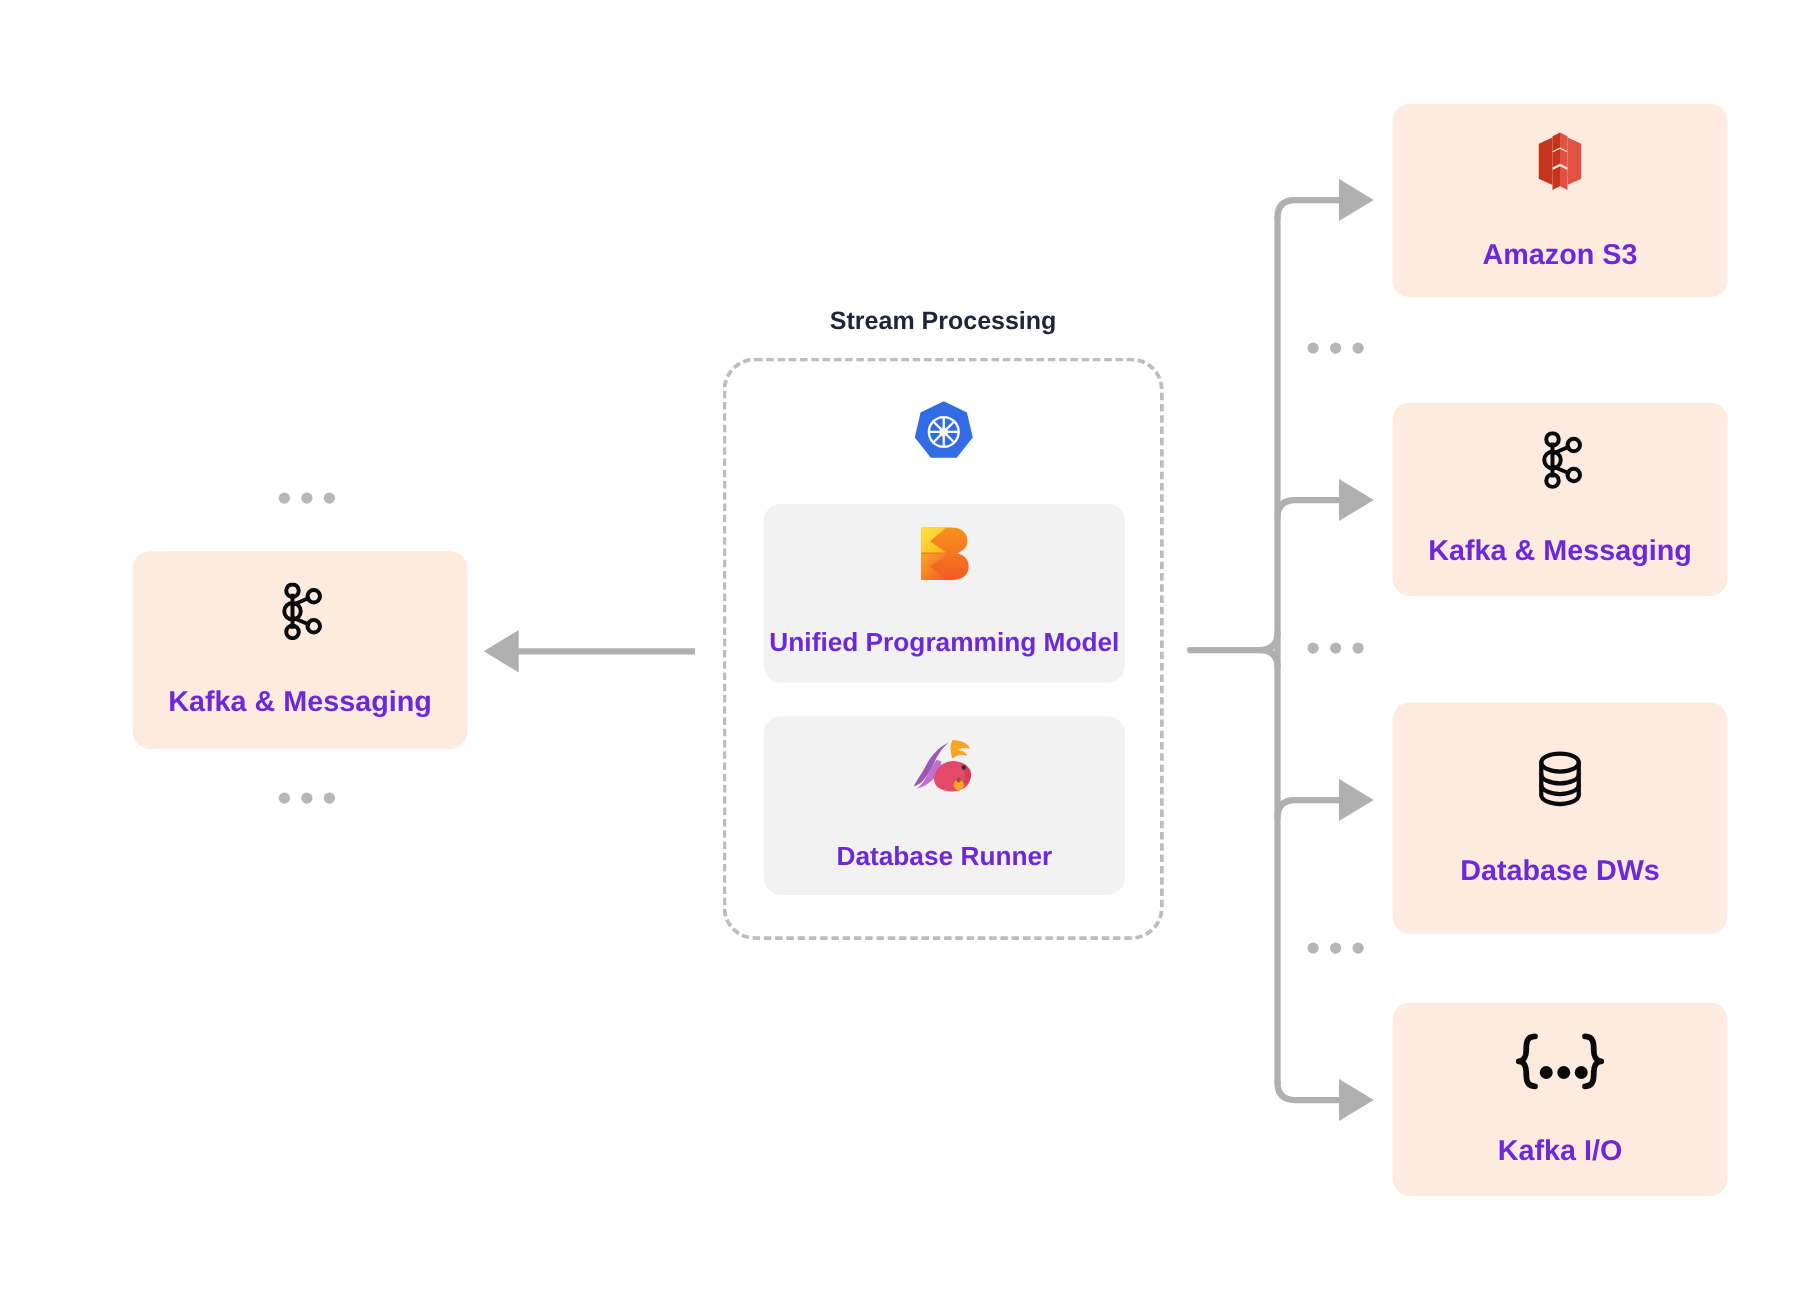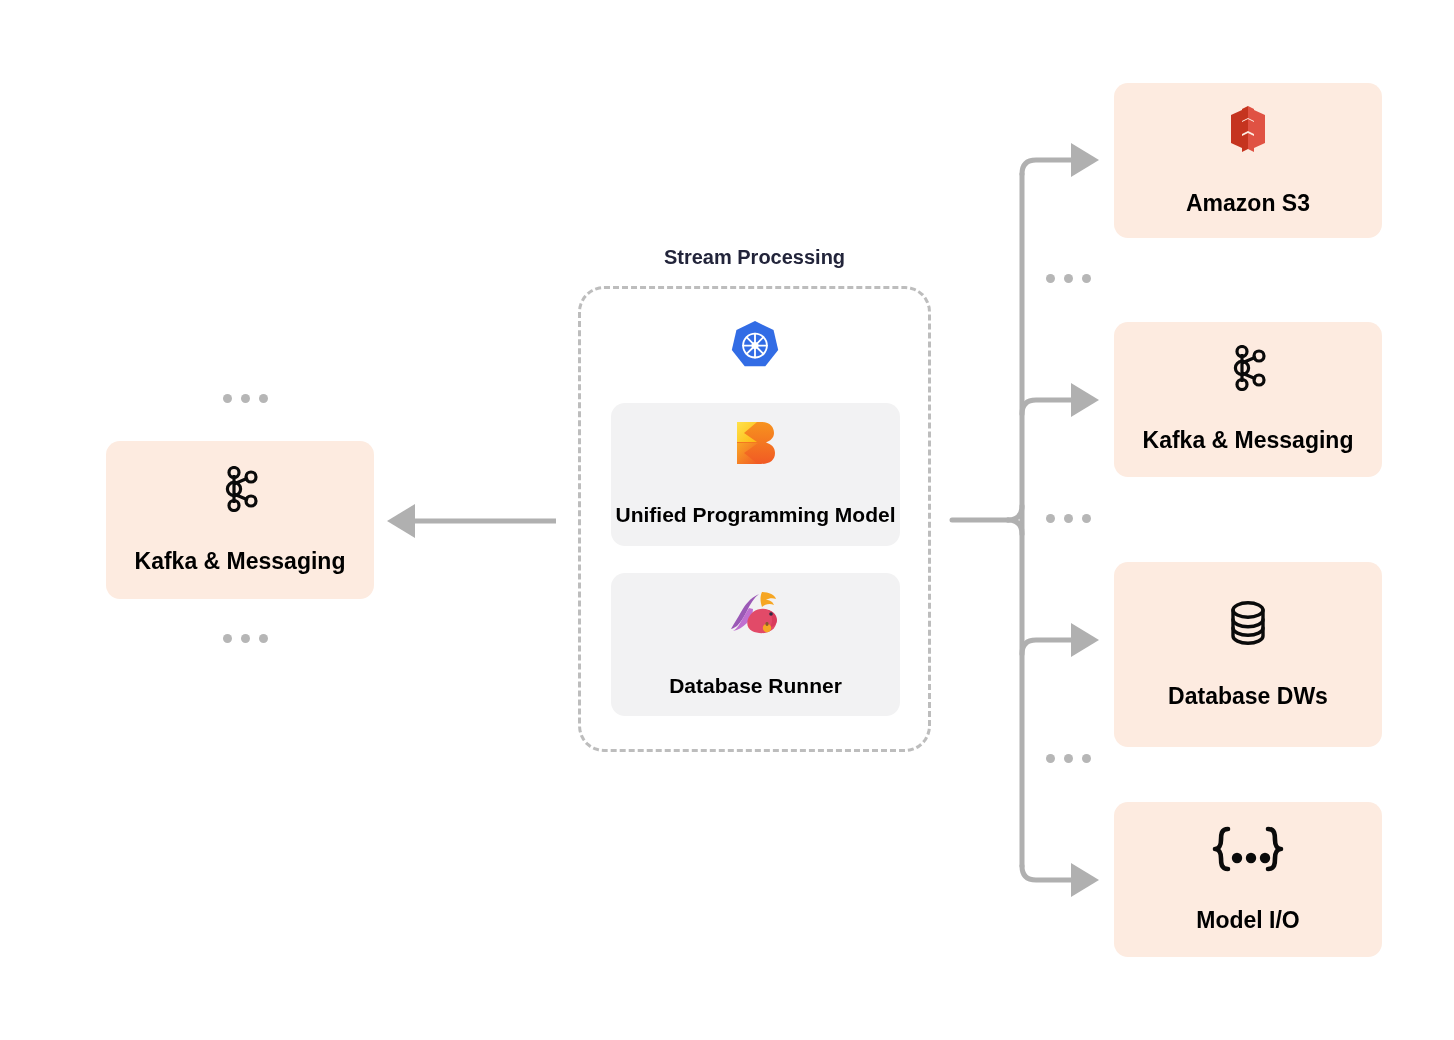--- a/index.html
+++ b/index.html
@@ -22,21 +22,21 @@
   }
   .card.peach { background: #FDEBE0; }
   .card.grey  { background: #F2F2F3; }
 
   .card-icon {
     display: flex;
     align-items: center;
     justify-content: center;
   }
   .card-label {
-    color: #000000;
+    color: #6d28d9;
     text-align: center;
     line-height: 1.25;
     white-space: nowrap;
     margin-top: 24px;
   }
   .label-lg { font-size: 23px; font-weight: 700; }
   .label-md { font-size: 21px; font-weight: 600; }
 
   
   #dashed-box {
@@ -279,16 +279,16 @@
       <svg width="92" height="50" viewBox="0 0 92 50" xmlns="http://www.w3.org/2000/svg">
         <g fill="none" stroke="#0A0A0A" stroke-width="4.6" stroke-linecap="round" stroke-linejoin="round">
           <path d="M26 4 C19 4 19 10 19 15 C19 20 17 24 13 24 C17 24 19 28 19 33 C19 38 19 44 26 44"></path>
           <path d="M66 4 C73 4 73 10 73 15 C73 20 75 24 79 24 C75 24 73 28 73 33 C73 38 73 44 66 44"></path>
         </g>
         <circle cx="35" cy="33" r="5.2" fill="#0A0A0A"></circle>
         <circle cx="49" cy="33" r="5.2" fill="#0A0A0A"></circle>
         <circle cx="63" cy="33" r="5.2" fill="#0A0A0A"></circle>
       </svg>
     </div>
-    <div class="card-label label-lg">Model I/O</div>
+    <div class="card-label label-lg">Kafka I/O</div>
   </div>
 
 </div>
 
 </body></html>

